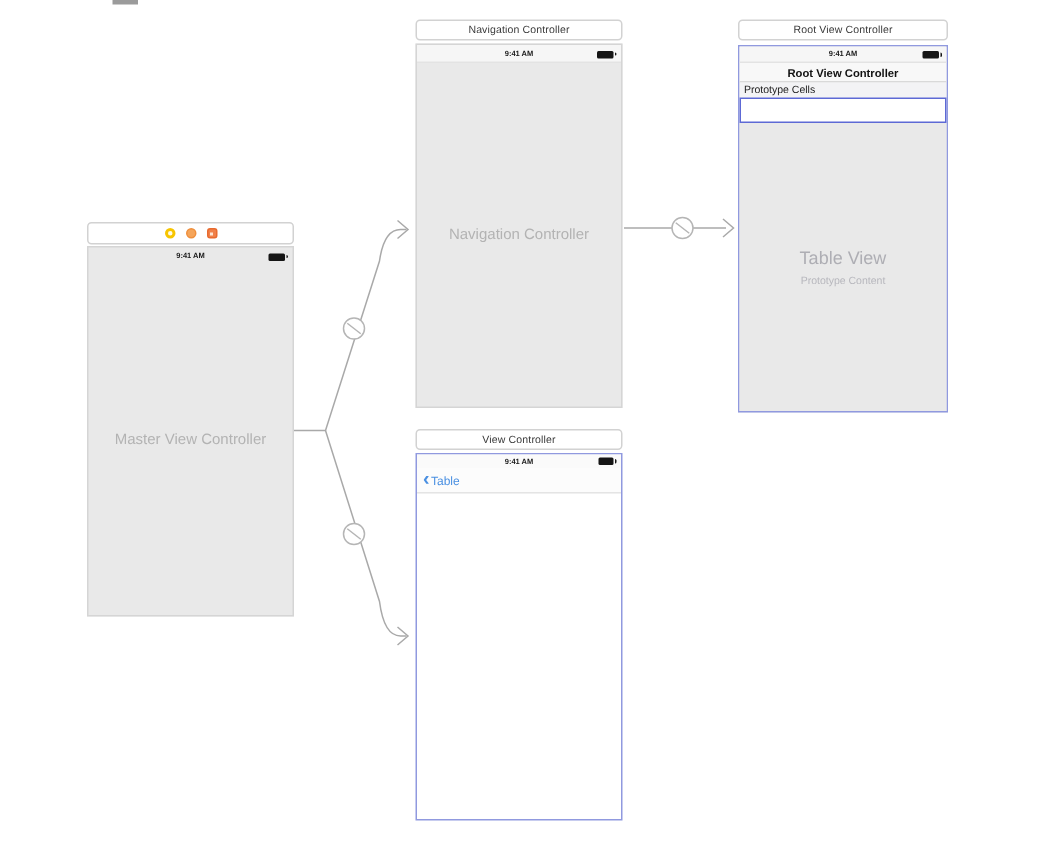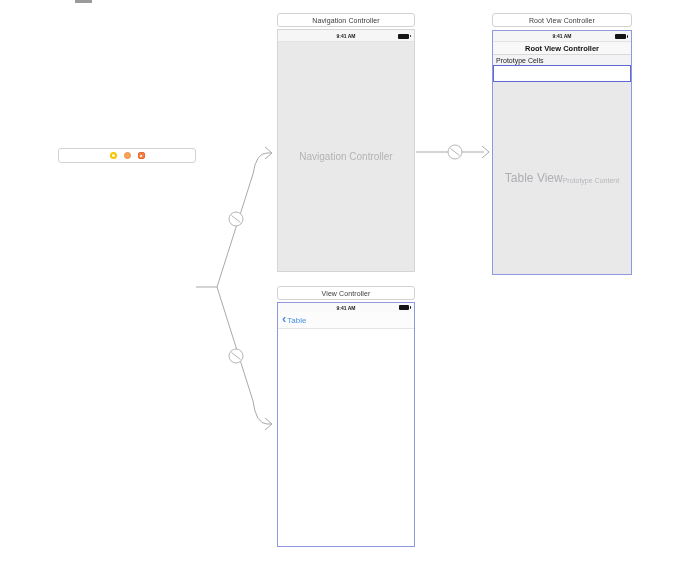--- a/index.html
+++ b/index.html
@@ -43,21 +43,21 @@
   .ghost-label-sm { color:#b7b7bd; font-size:7px; margin-top:5px; }
   .col { display:flex; flex-direction:column; height:100%; }
 
   
   .navbar { height:13px; background:#f8f8f8; border-bottom:1px solid #d9d9d9;
             display:flex; align-items:center; justify-content:center;
             font-size:7.5px; font-weight:bold; color:#111; }
   .proto-header { height:10px; background:#f3f3f5; display:flex; align-items:center;
                   padding-left:3px; font-size:7px; color:#222; }
   .proto-cell { height:17px; background:#ffffff; border:1px solid #5d69d5; }
-  .table-area { flex:1; background:#e9e9e9; display:flex; 
+  .table-area { flex:1; background:#e9e9e9; display:flex; flex-direction:column;
                 align-items:center; justify-content:center; }
 
   
   .vc-statusbar { position:relative; height:9px; background:#fafafa;
                   display:flex; align-items:center; justify-content:center; }
   .vc-statusbar .battery { top:2px; width:10px; height:4.5px; }
   .vc-navrow { height:17px; background:#fcfcfc; border-bottom:1px solid #e4e4e4;
                display:flex; align-items:center; padding-left:4px; }
   .back-btn { display:flex; align-items:center; color:#4a90e2; font-size:8px; cursor:default; }
   .back-chevron { font-size:13px; line-height:8px; margin-right:1px; font-weight:bold;
@@ -99,20 +99,31 @@
     </g>
   </svg>
 
   <div class="clipped-dock"></div>
 
   <div class="dock" style="left:58px; top:148px; width:138px; height:15px;">
     <div class="dock-icons">
       <span class="icon-vc"></span>
       <span class="icon-fr"></span>
       <span class="icon-exit"></span>
+    </div>
+  </div>
+  <div class="scene gray-body" style="left:58px; top:164px; width:138px; height:247px;">
+    <div class="col">
+      <div class="statusbar">
+        <span class="status-time">9:41 AM</span>
+        <span class="battery"></span>
+      </div>
+      <div class="center-fill">
+        <span class="ghost-label">Master View Controller</span>
+      </div>
     </div>
   </div>
 
   <div class="dock" style="left:277px; top:13px; width:138px; height:14px;">
     <span>Navigation Controller</span>
   </div>
   <div class="scene gray-body" style="left:277px; top:29px; width:138px; height:243px;">
     <div class="col">
       <div class="statusbar light">
         <span class="status-time">9:41 AM</span>

